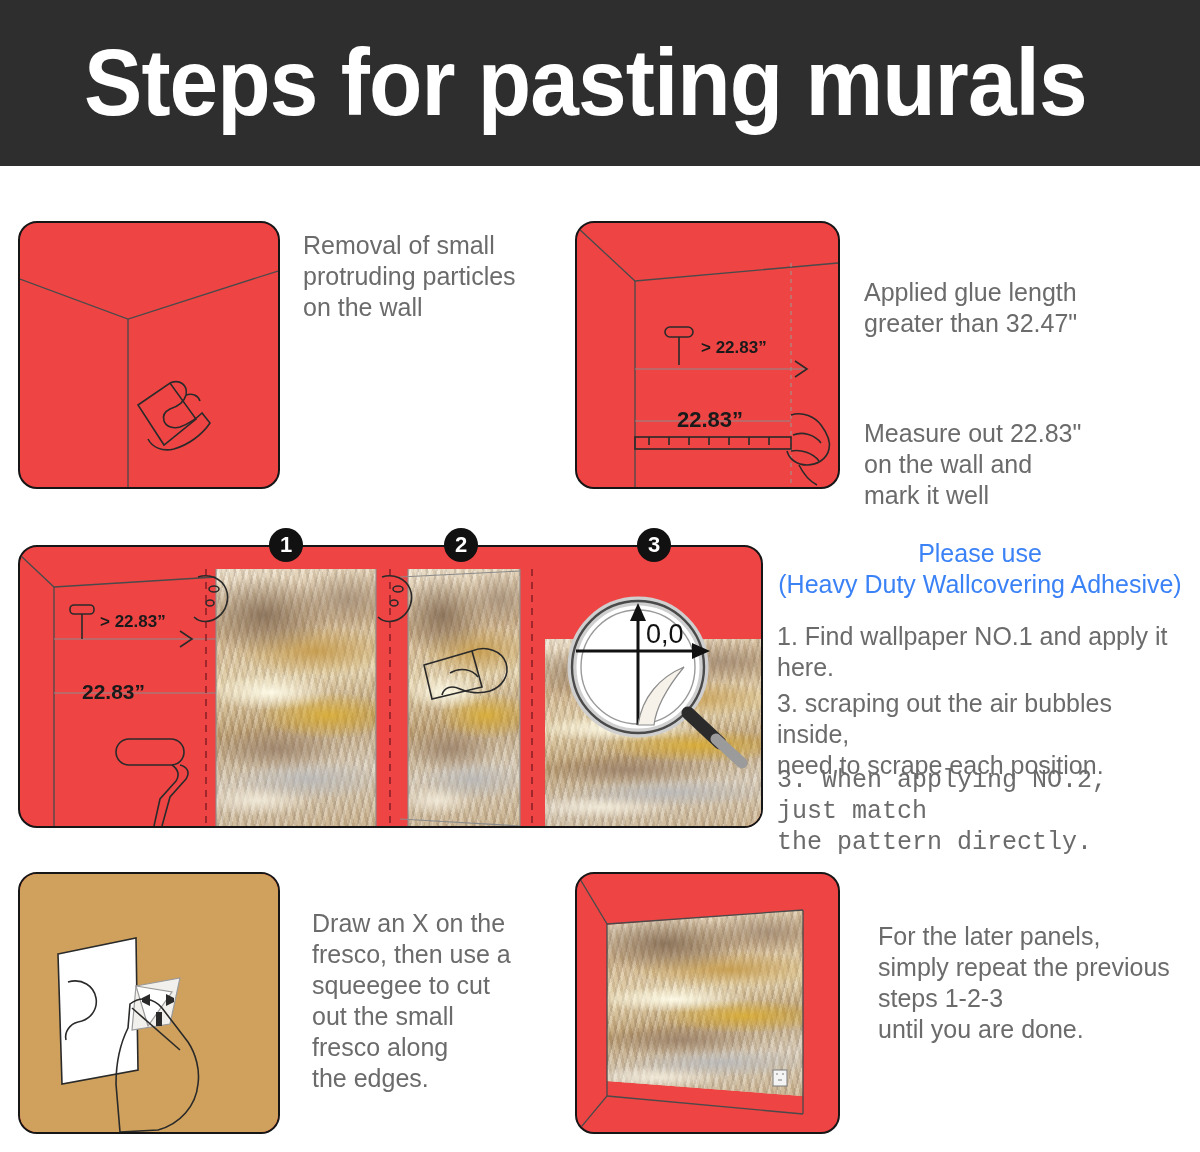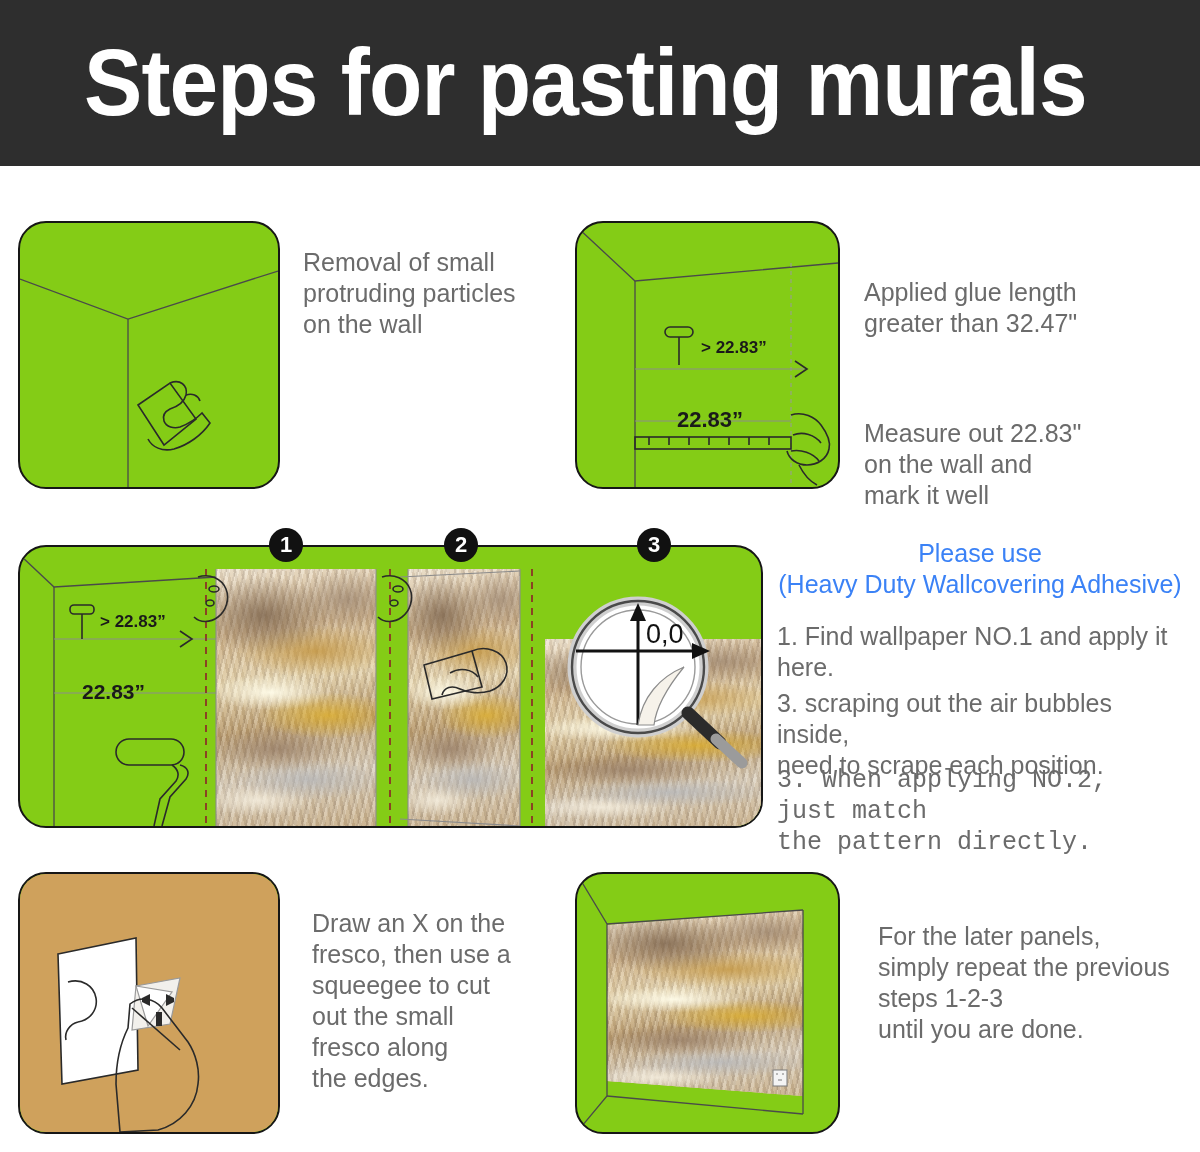--- a/index.html
+++ b/index.html
@@ -34,36 +34,36 @@
     letter-spacing: -1px;
     transform: scaleX(0.92);
     transform-origin: left top;
     white-space: nowrap;
   }
 
   
   .panel {
     position: absolute;
     border: 2px solid #161616;
-    border-radius: 28px;
-    background: #84cc16;
+    border-radius: 19px;
+    background: #ef4444;
     box-sizing: border-box;
     overflow: hidden;
   }
   .caption {
     position: absolute;
     color: #6b6b6b;
     font-size: 25px;
     line-height: 31px;
     white-space: pre-line;
   }
 
   
   #panel-prep   { left: 18px;  top: 221px; width: 262px; height: 268px; }
-  #cap-prep     { left: 303px; top: 247px; width: 258px; }
+  #cap-prep     { left: 303px; top: 230px; width: 258px; }
   #panel-glue   { left: 575px; top: 221px; width: 265px; height: 268px; }
   #cap-glue     { left: 864px; top: 277px; width: 320px; }
   #cap-measure  { left: 864px; top: 418px; width: 320px; }
 
   
   #panel-apply  { left: 18px;  top: 545px; width: 745px; height: 283px; }
   #cap-adhesive {
     left: 770px; top: 538px; width: 420px;
     text-align: center; color: #3b82f6; font-size: 25px; line-height: 31px;
   }

